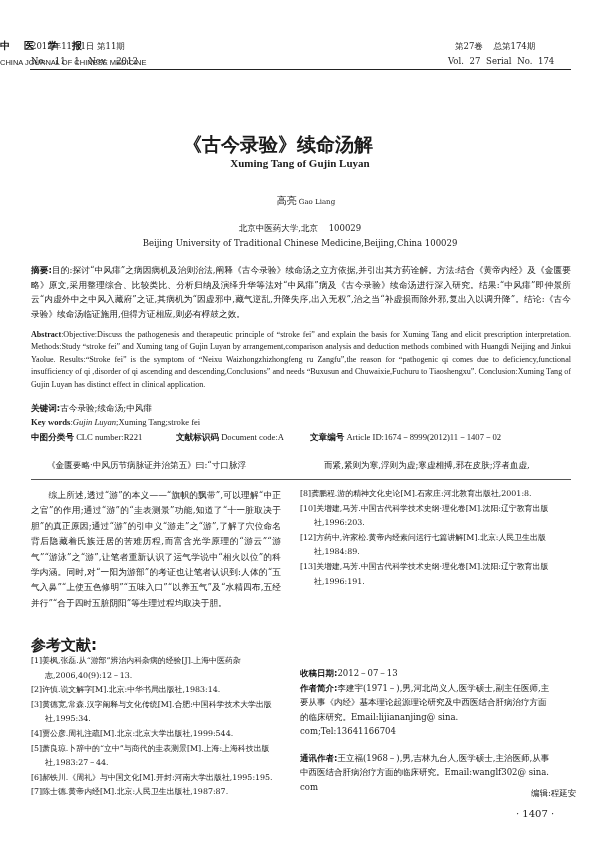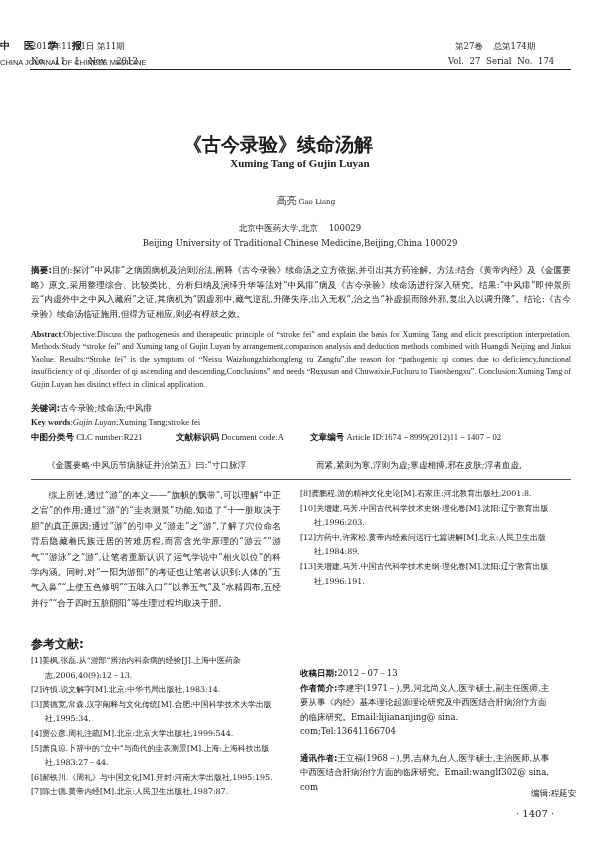--- a/index.html
+++ b/index.html
@@ -31,27 +31,27 @@
   .abs-en { left: 31px; top: 329px; width: 540px; font-size: 8.1px; line-height: 12.4px; font-family: "Liberation Serif", serif; }
   .kw-cn { left: 31px; top: 401px; width: 540px; }
   .kw-en { left: 31px; top: 415px; width: 540px; font-family: "Liberation Serif", serif; }
   .cls-row { left: 31px; top: 430px; width: 540px; font-family: "Liberation Serif", serif; }
   .cls-row span.seg { position: absolute; white-space: nowrap; }
   b.lbl { font-weight: bold; font-family: "DejaVu Sans", sans-serif; }
   i { font-style: italic; }
 
   .quote-row { position: absolute; top: 460px; font-size: 8.6px; white-space: nowrap; }
   .q-left { left: 47px; }
-  .q-right { left: 316px; text-align: center; }
+  .q-right { left: 324px; text-align: center; }
   .quote-rule { position: absolute; left: 31px; top: 479px; width: 540px; border-top: 0.8px solid #555; }
 
   
   .col-l { left: 31px; width: 250px; font-size: 8.7px; line-height: 15.4px; }
   .body-para { top: 488px; text-indent: 2em; }
-  .refs-head { position: absolute; left: 31px; top: 636px; font-size: 12px; font-weight: bold; font-family: "DejaVu Sans", sans-serif; }
+  .refs-head { position: absolute; left: 31px; top: 636px; font-size: 15px; font-weight: bold; font-family: "DejaVu Sans", sans-serif; }
   .refs { position: absolute; font-size: 7.9px; line-height: 14.6px; }
   .refs-l { left: 31px; top: 654px; width: 252px; }
   .refs-r { left: 300px; top: 487px; width: 250px; }
   .ref { padding-left: 14px; text-indent: -14px; margin: 0; }
 
   
   .meta { position: absolute; left: 300px; width: 252px; font-size: 8.5px; line-height: 14.3px; }
   .meta-recv { top: 666px; }
   .meta-author { top: 681px; }
   .meta-corr { top: 751px; }

